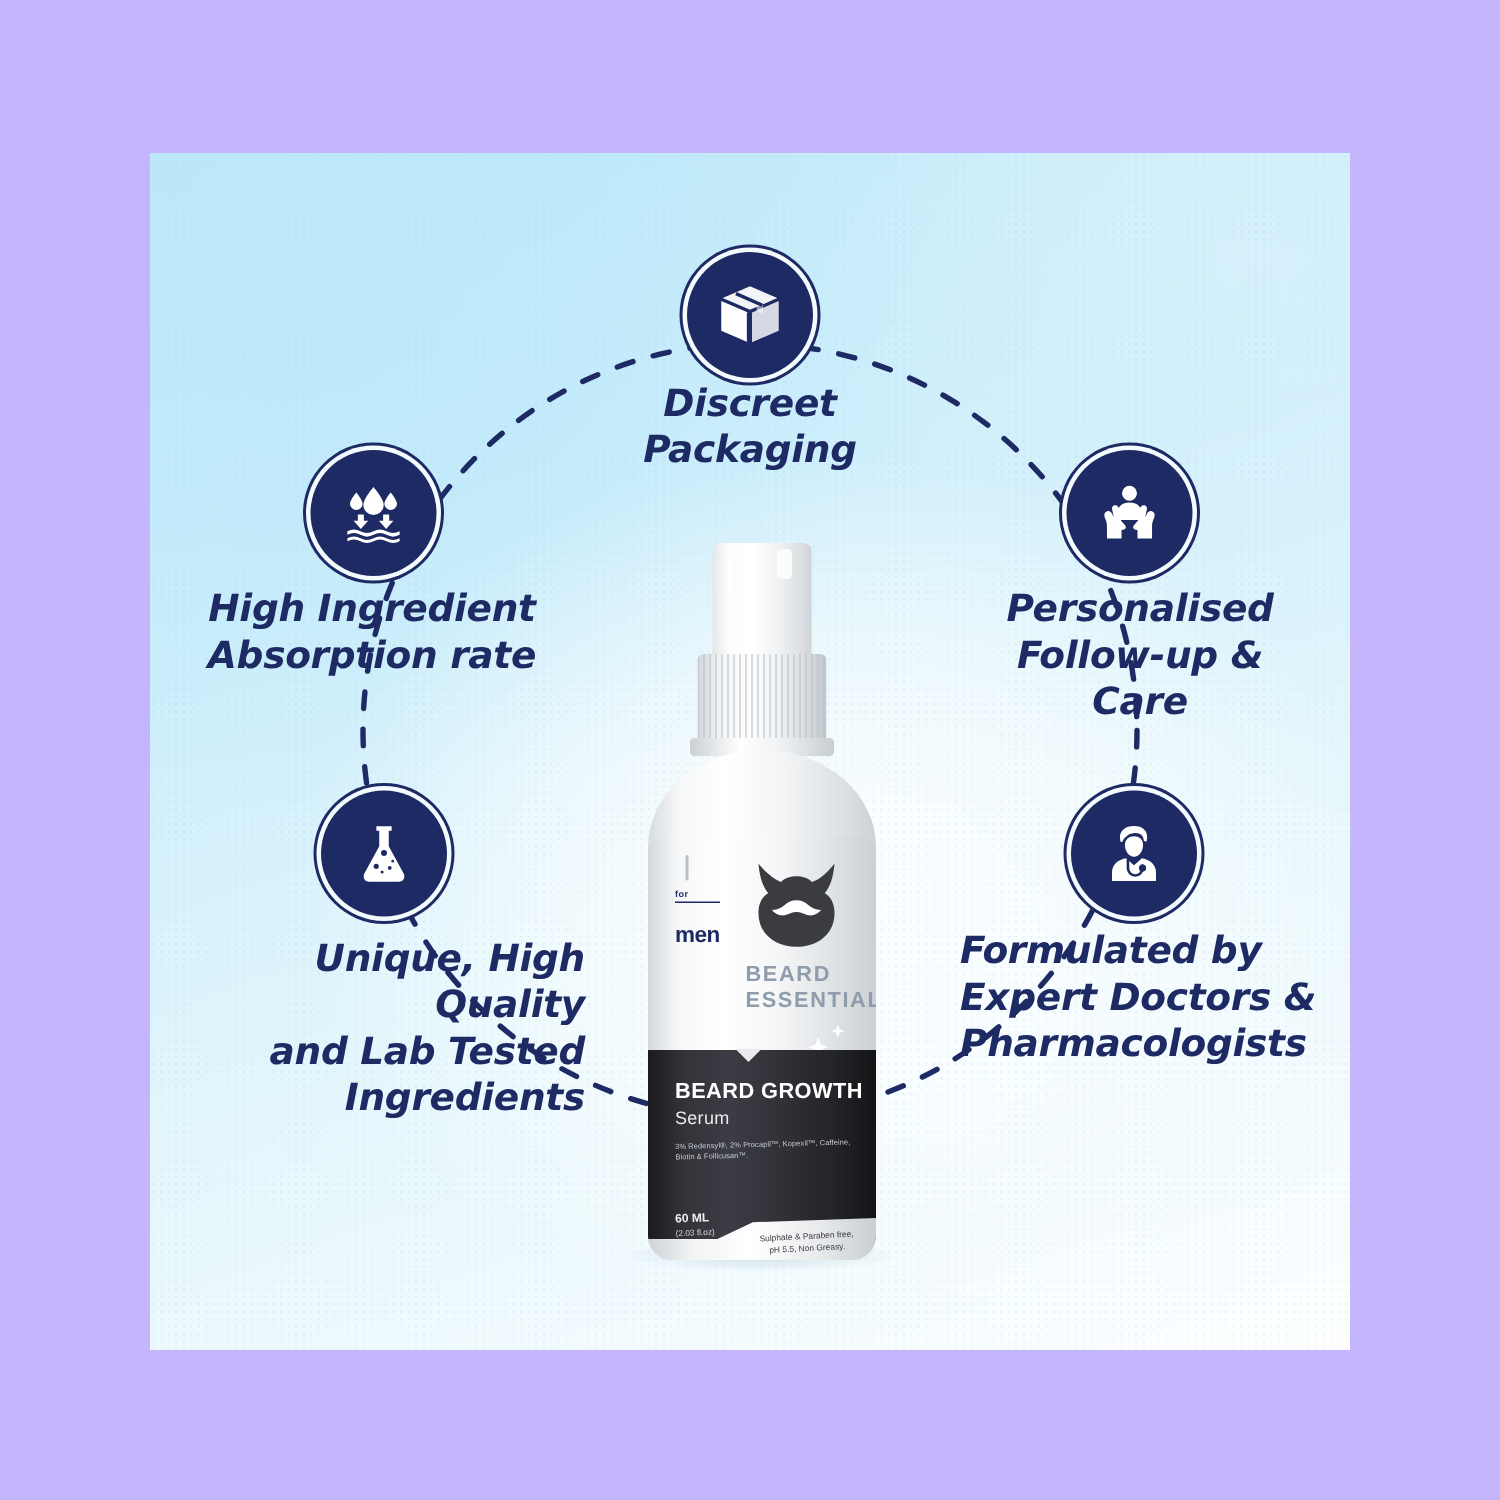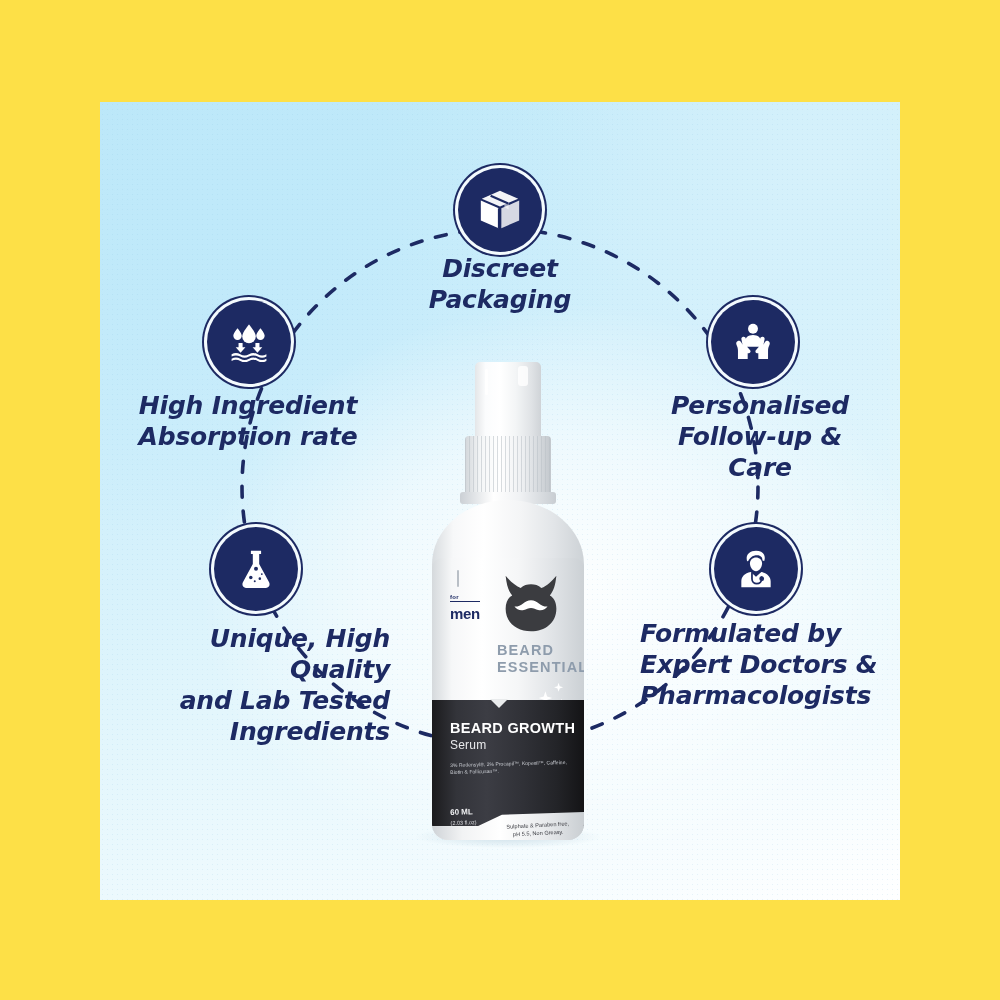--- a/index.html
+++ b/index.html
@@ -9,21 +9,21 @@
     height: 1000px;
     background: #ffffff;
     font-family: "Liberation Sans", sans-serif;
     overflow: hidden;
   }
 
   #stage {
     position: relative;
     width: 1000px;
     height: 1000px;
-    background: #fde047;
+    background: #c4b5fd;
   }
 
   
   #panel {
     position: absolute;
     left: 100px;
     top: 102px;
     width: 800px;
     height: 798px;
     overflow: hidden;
@@ -177,21 +177,21 @@
     left: 18px; top: 36px;
     color: #1d2a63;
     text-align: left;
   }
   .logo-men .lm-for {
     font-size: 6px; line-height: 7px; letter-spacing: 0.3px; font-weight: bold;
   }
   .logo-men .lm-men {
     font-size: 15px; line-height: 14px; font-weight: bold; letter-spacing: -0.3px;
     border-top: 1.2px solid #1d2a63;
-    padding-top: 5px;
+    padding-top: 15px;
   }
   .logo-tick {
     position:absolute; left:25px; top:12px; width:2px; height:17px;
     background: #b9bfc6; border-radius:1px;
   }
 
   .beard-icon { position:absolute; left:66px; top:14px; }
 
   .bt-brand {
     position: absolute;

